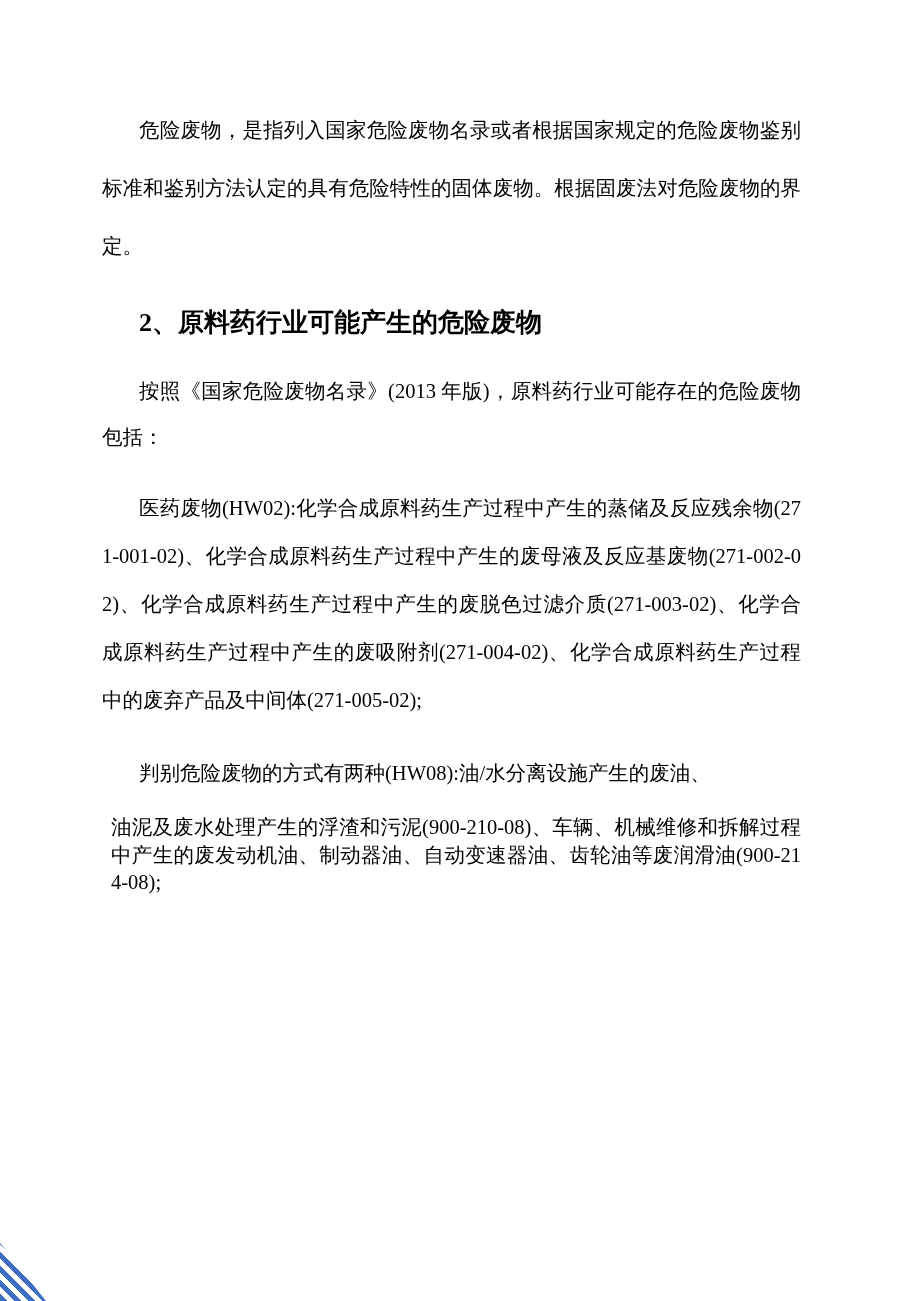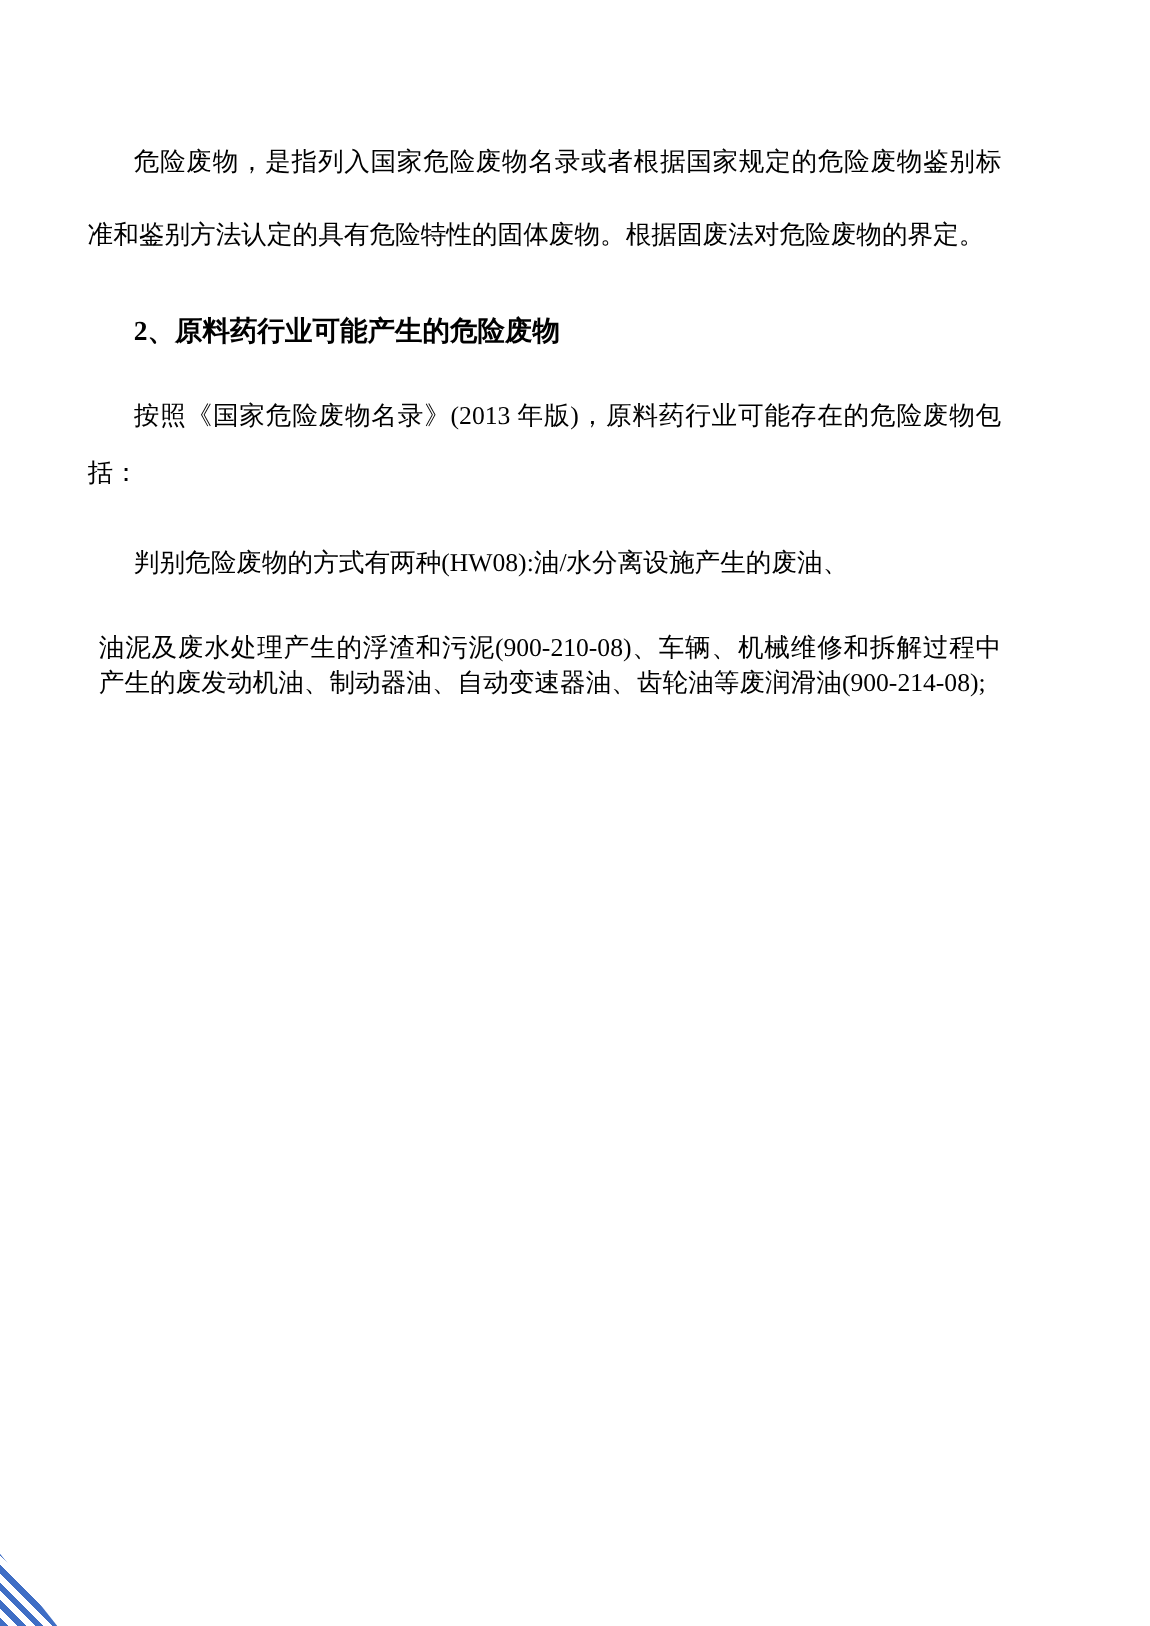--- a/index.html
+++ b/index.html
@@ -12,48 +12,48 @@
     height: 1301px;
     position: relative;
     overflow: hidden;
     font-family: "Liberation Serif", "DejaVu Serif", serif;
     color: #000000;
   }
   .page {
     box-sizing: border-box;
     width: 920px;
     height: 1301px;
-    padding: 101px 119px 0 70px;
+    padding: 101px 119px 0 102px;
     background: #ffffff;
     position: relative;
   }
   .para {
     margin: 0;
     font-size: 20.5px;
     text-align: justify;
     text-justify: inter-ideograph;
     text-indent: 37px;
     word-break: break-all;
   }
   .p1 { line-height: 58px; }
   .p2 { line-height: 46px; margin-top: 5px; }
   .heading {
     margin: 25px 0 0 0;
-    font-size: 22px;
+    font-size: 26px;
     font-weight: bold;
     line-height: 46px;
     text-indent: 37px;
   }
   .p3 { line-height: 46px; margin-top: 22px; }
   .p4 { line-height: 48px; margin-top: 24px; }
   .p5 { line-height: 48px; margin-top: 22px; }
   .p6 { line-height: 48px; margin-top: 25px; }
   .p7 {
     line-height: 27.5px;
-    margin-top: 31px;
+    margin-top: 17px;
     margin-left: 9px;
     text-indent: 0;
   }
   .corner-mark {
     position: absolute;
     left: 0;
     bottom: 0;
     width: 46px;
     height: 58px;
     clip-path: polygon(0 0, 0 100%, 100% 100%);
@@ -71,20 +71,21 @@
 
 <div class="page">
 
   <p class="para p1">危险废物，是指列入国家危险废物名录或者根据国家规定的危险废物鉴别标准和鉴别方法认定的具有危险特性的固体废物。根据固废法对危险废物的界定。</p>
 
 
   <h2 class="heading">2、原料药行业可能产生的危险废物</h2>
 
   <p class="para p3">按照《国家危险废物名录》(2013 年版)，原料药行业可能存在的危险废物包括：</p>
 
+  <p class="para p4">医药废物(HW02):化学合成原料药生产过程中产生的蒸储及反应残余物(271-001-02)、化学合成原料药生产过程中产生的废母液及反应基废物(271-002-02)、化学合成原料药生产过程中产生的废脱色过滤介质(271-003-02)、化学合成原料药生产过程中产生的废吸附剂(271-004-02)、化学合成原料药生产过程中的废弃产品及中间体(271-005-02);</p>
 
 
   <p class="para p6">判别危险废物的方式有两种(HW08):油/水分离设施产生的废油、</p>
 
   <p class="para p7">油泥及废水处理产生的浮渣和污泥(900-210-08)、车辆、机械维修和拆解过程中产生的废发动机油、制动器油、自动变速器油、齿轮油等废润滑油(900-214-08);</p>
 
   <div class="corner-mark"></div>
 </div>
 
 </body></html>

